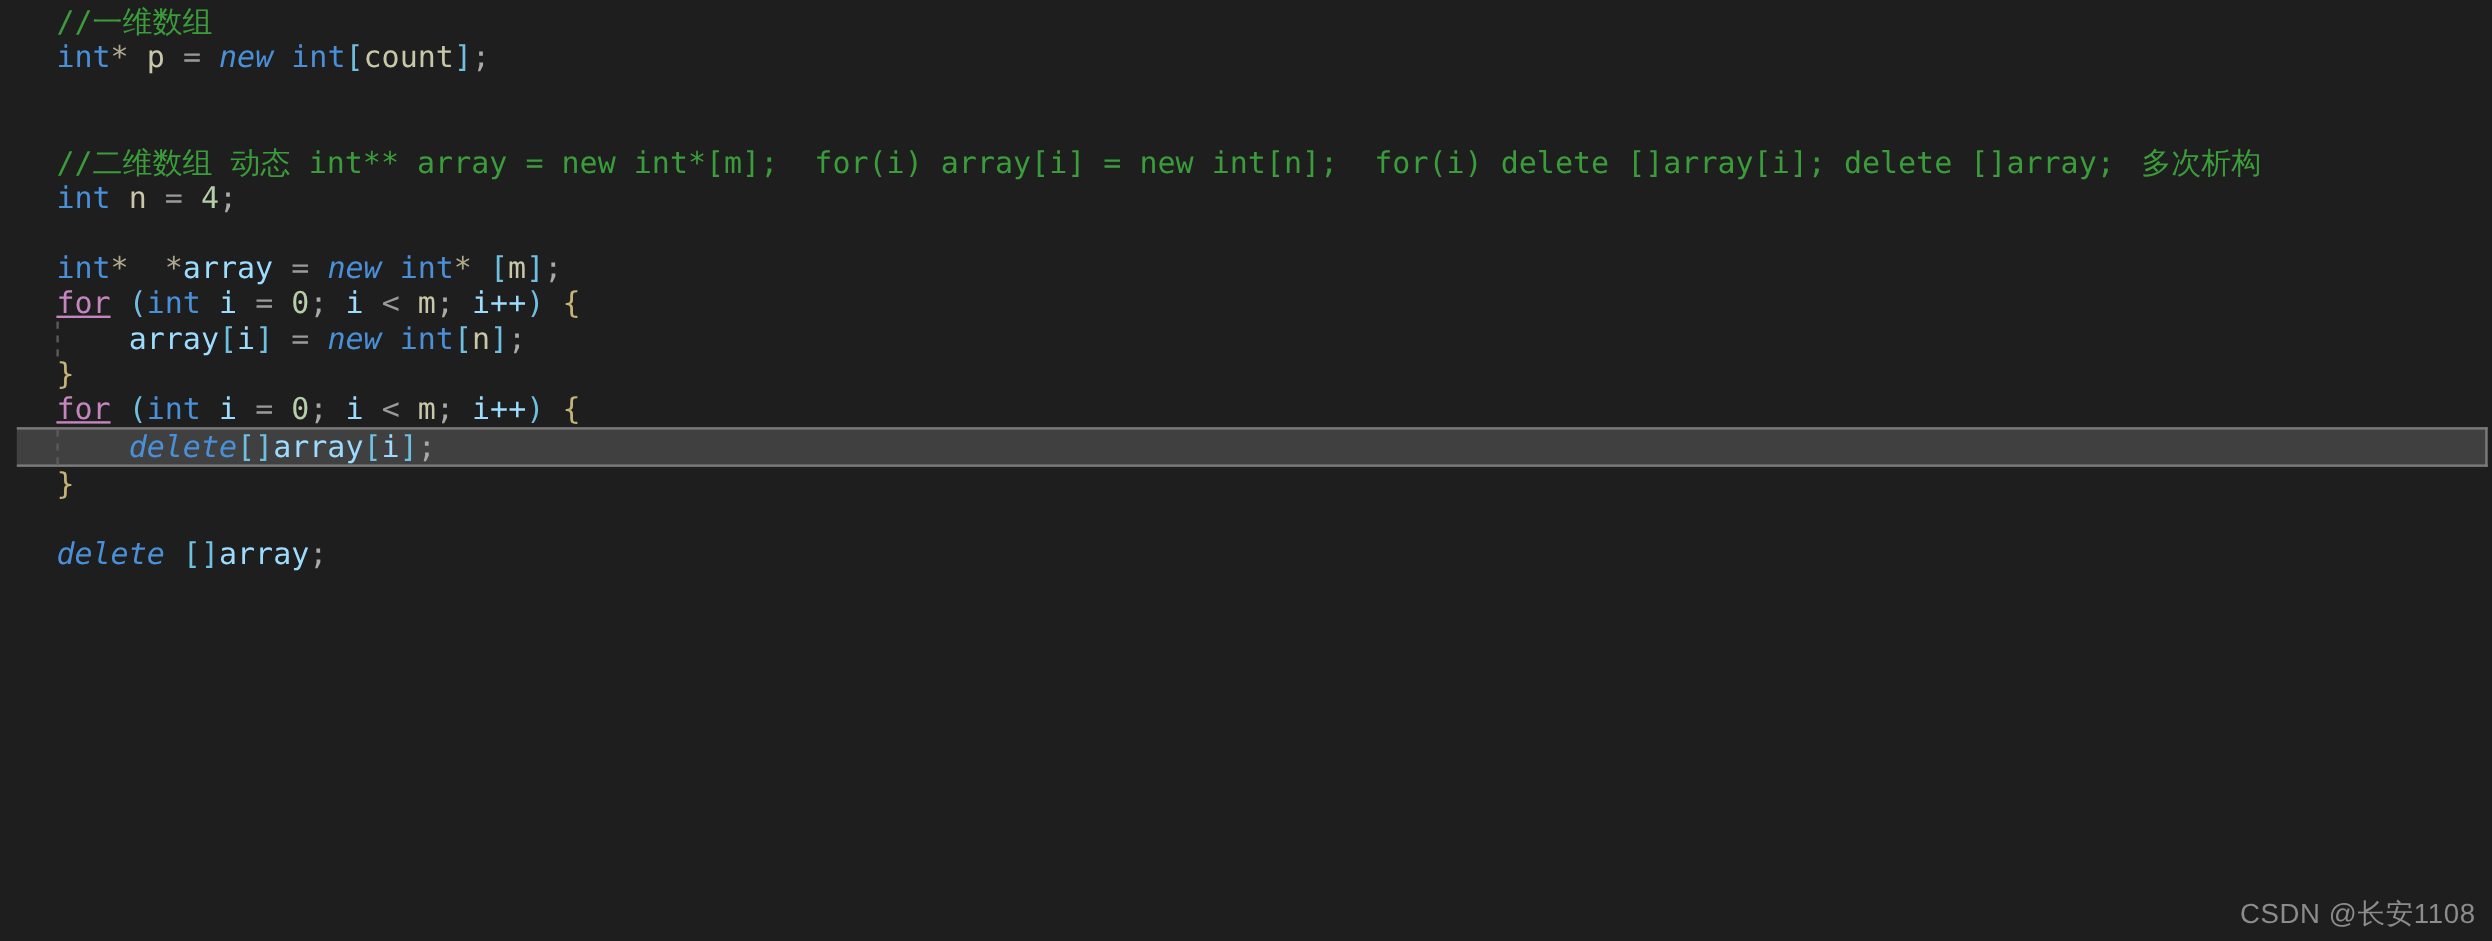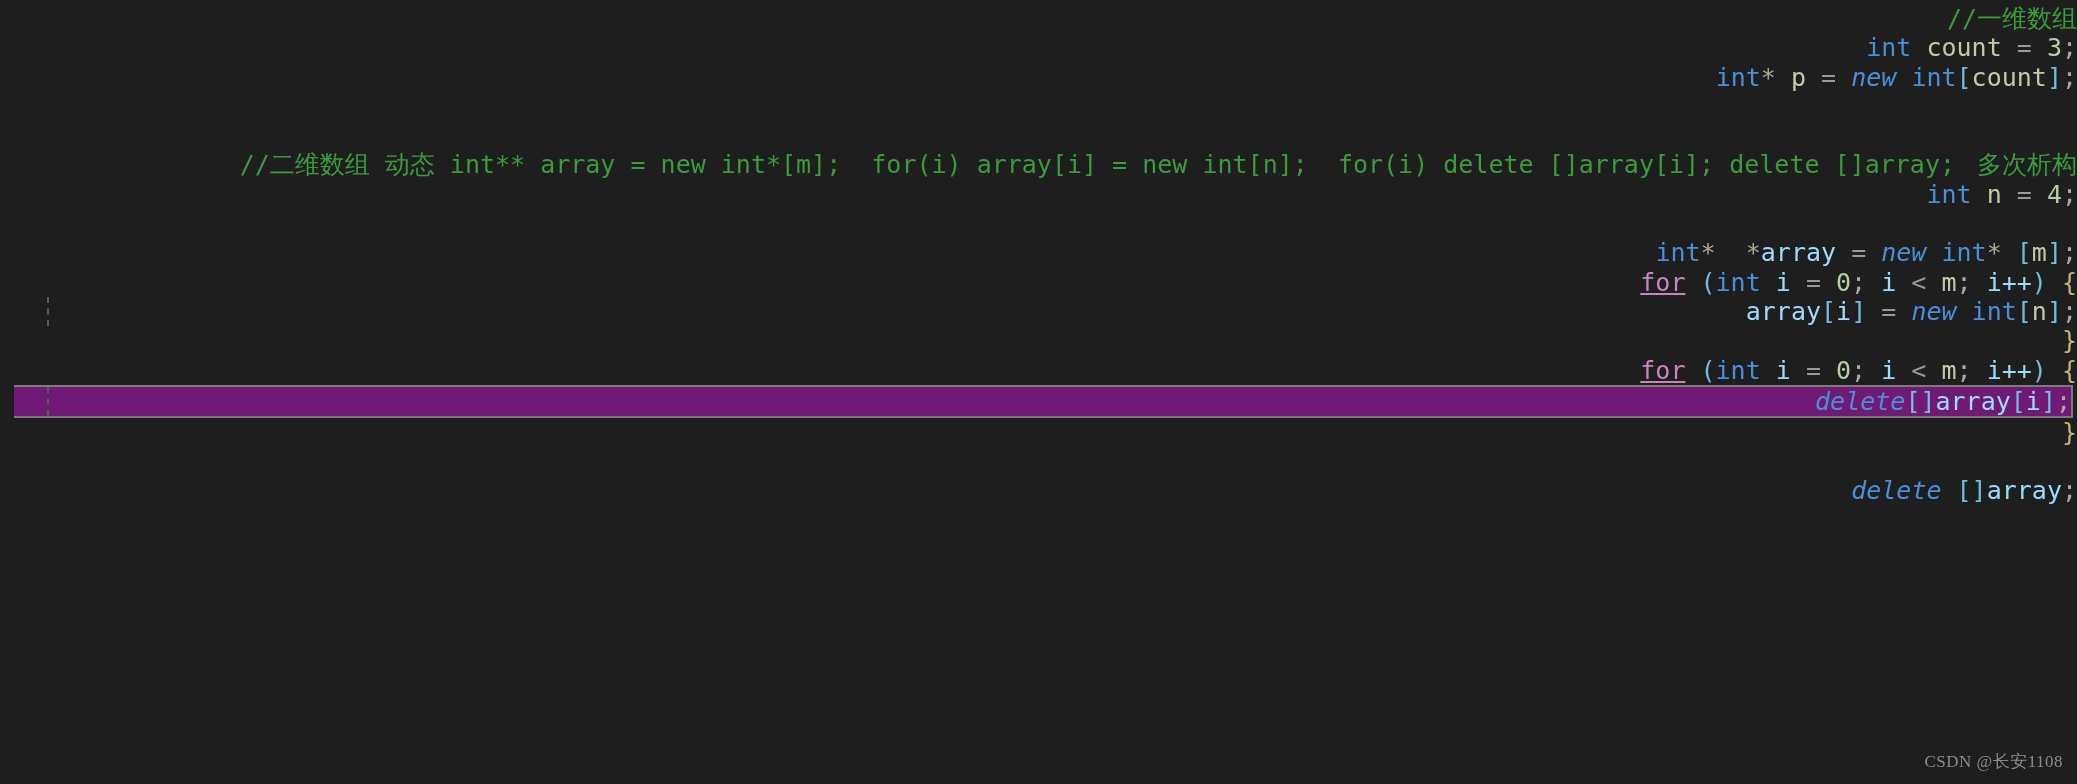--- a/index.html
+++ b/index.html
@@ -15,33 +15,32 @@
     overflow: hidden;
     font-family: "DejaVu Sans Mono", "Liberation Mono", monospace;
     font-size: 25px;
     line-height: 29.3px;
   }
   .code-area {
     position: absolute;
     top: 4px;
     left: 14px;
     right: 0;
-    text-align: right;
   }
   .line {
     position: relative;
     height: 29.3px;
     white-space: pre;
     padding-left: 33px;
     box-sizing: border-box;
   }
   .line.blank { }
   
   .line.current {
-    background: #701a75;
+    background: #404040;
     border-top: 2px solid #7a7a7a;
     border-bottom: 2px solid #7a7a7a;
     border-right: 2px solid #7a7a7a;
     height: 33px;
     margin-right: 4px;
   }
   
   .iguide {
     position: absolute;
     left: 33px;
@@ -62,34 +61,33 @@
   .brk  { color: #6fbfe0; }
   .op   { color: #9a9a9a; }
   .var  { color: #c8c8a9; }
   .star { color: #b0a98f; }
 
   .watermark {
     position: absolute;
     right: 14px;
     bottom: 8px;
     color: #8c8c8c;
-    font-family: Liberation Serif, serif;
-    font-size: 17px;
+    font-family: Liberation Sans, sans-serif;
+    font-size: 23px;
     letter-spacing: 0.5px;
   }
 </style>
 </head>
 <body>
 
 <div id="editor">
   <div class="code-area">
 
     <div class="line"><span class="cmt">//一维数组</span></div>
 
-    <div class="line"><span class="typ">int</span> <span class="var">count</span> <span class="op">=</span> <span class="num">3</span><span class="pun">;</span></div>
 
     <div class="line"><span class="typ">int</span><span class="star">*</span> <span class="var">p</span> <span class="op">=</span> <span class="kw">new</span> <span class="typ">int</span><span class="brk">[</span><span class="var">count</span><span class="brk">]</span><span class="pun">;</span></div>
 
     <div class="line blank">&nbsp;</div>
 
 
     <div class="line blank">&nbsp;</div>
 
     <div class="line"><span class="cmt">//二维数组 动态 int** array = new int*[m];  for(i) array[i] = new int[n];  for(i) delete []array[i]; delete []array;</span><span class="cmt" style="margin-left:22px;">多次析构</span></div>
 

